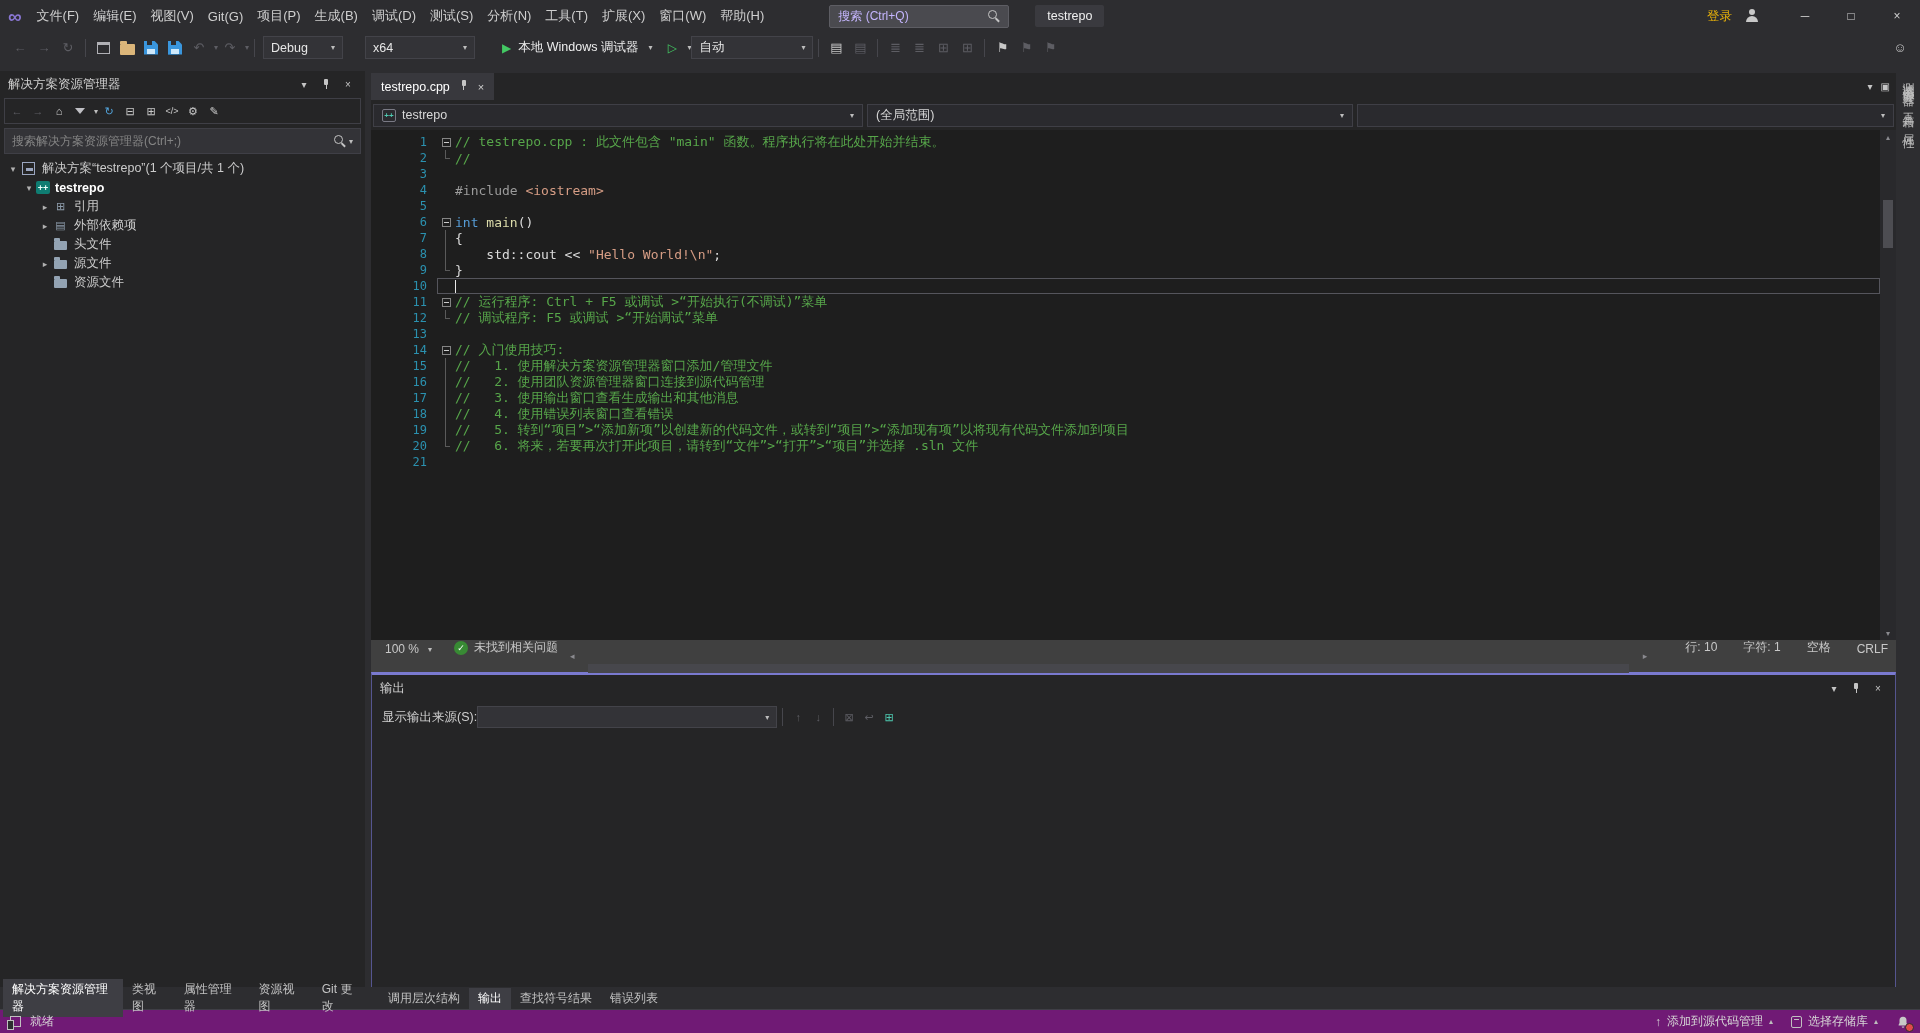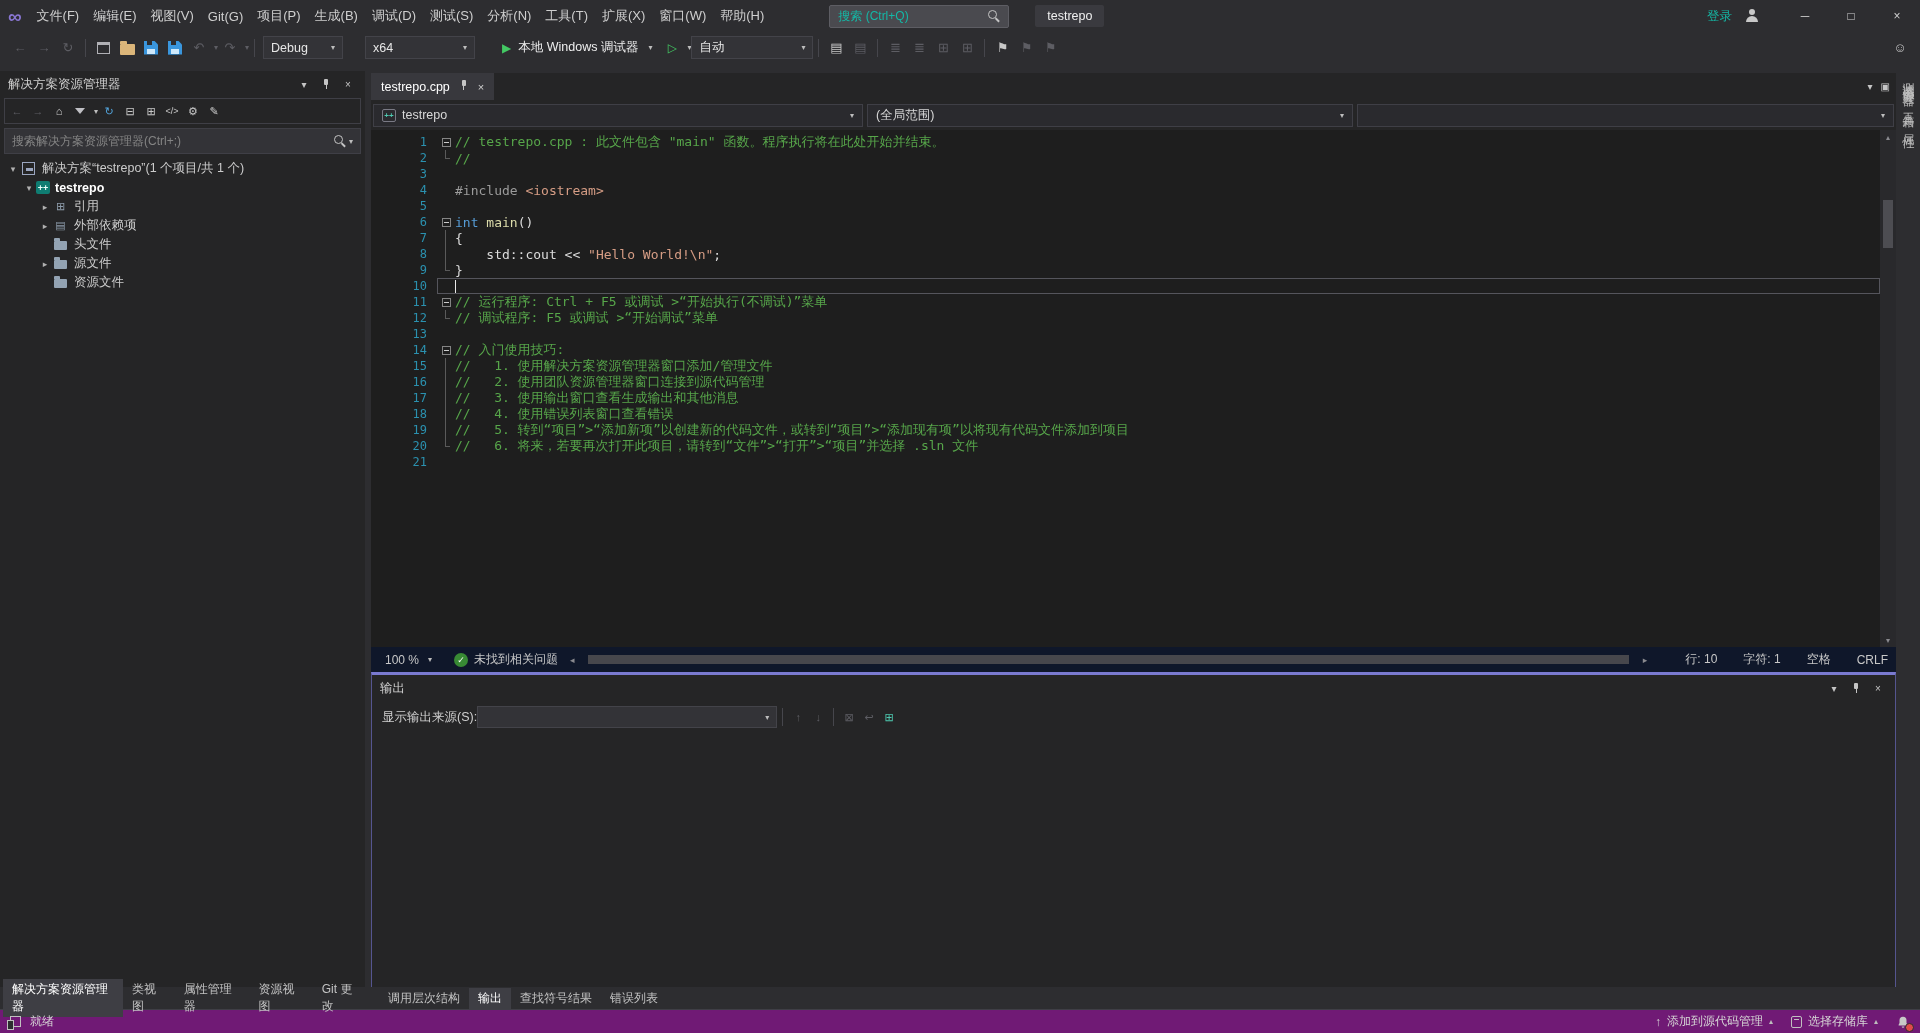--- a/index.html
+++ b/index.html
@@ -5,25 +5,25 @@
 *{box-sizing:border-box;margin:0;padding:0}
 html,body{width:1920px;height:1033px;overflow:hidden;background:#2d2d30;
   font-family:"Liberation Sans",sans-serif;font-size:13px;color:#ccc}
 
 
 #titlebar{height:32px;display:flex;align-items:center;background:#2d2d30;padding-left:8px}
 .vslogo{color:#8a77d4;font-size:19px;font-weight:bold;margin-right:8px;line-height:1}
 #menus{display:flex;height:100%}
 .menu-item{display:flex;align-items:center;padding:0 7px;color:#cfcfcf;font-size:13px;cursor:default}
 .tb-search{width:180px;height:23px;background:#4a4a4f;border:1px solid #5d5d63;border-radius:2px;
-  display:flex;align-items:center;padding:0 8px;margin-left:58px;color:#14b8a6;font-size:12px}
+  display:flex;align-items:center;padding:0 8px;margin-left:58px;color:#c4b5fd;font-size:12px}
 .tb-search .ph{flex:1}
 .tb-title{margin-left:26px;padding:4px 12px;background:#3a3a3f;border-radius:2px;color:#f0f0f0;font-size:12.5px}
 .tb-right{margin-left:auto;display:flex;align-items:center;height:100%}
-.signin{font-size:12.5px;margin-right:12px;color:#14b8a6}
+.signin{font-size:12.5px;margin-right:12px;color:#eab308}
 .person{width:16px;height:16px;position:relative;margin-right:22px}
 .person::before{content:"";position:absolute;left:5px;top:1px;width:6px;height:6px;border-radius:50%;background:#c8c8c8}
 .person::after{content:"";position:absolute;left:2px;top:8px;width:12px;height:6px;border-radius:6px 6px 0 0;background:#c8c8c8}
 .wc{width:46px;height:100%;display:flex;align-items:center;justify-content:center;font-size:12px;color:#cfcfcf}
 
 
 .mag{position:relative;width:12px;height:12px;display:inline-block;flex:none}
 .mag::before{content:"";position:absolute;width:7px;height:7px;border:1.5px solid #c5c5c5;border-radius:50%;left:0;top:0}
 .mag::after{content:"";position:absolute;width:5px;height:1.5px;background:#c5c5c5;transform:rotate(45deg);left:7px;top:9px}
 
@@ -110,21 +110,21 @@
 .fguide::before{content:"";position:absolute;left:8px;top:0;bottom:0;width:1px;background:#5a5a5a}
 .fend::before{content:"";position:absolute;left:8px;top:0;height:9px;width:1px;background:#5a5a5a}
 .fend::after{content:"";position:absolute;left:8px;top:8px;width:5px;height:1px;background:#5a5a5a}
 .ctext{white-space:pre;color:#dcdcdc}
 .tk-c{color:#57a64a}.tk-k{color:#569cd6}.tk-p{color:#dcdcdc}.tk-s{color:#d69d85}.tk-pp{color:#9b9b9b}.tk-fn{color:#dcdcaa}
 .caret{display:inline-block;width:1px;height:14px;background:#e8e8e8;vertical-align:middle}
 #vscroll{width:16px;background:#29292c;position:relative;flex:none}
 .vs-arrow{position:absolute;left:0;width:16px;height:14px;display:flex;align-items:center;justify-content:center;font-size:8px;color:#8a8a8f}
 .vs-thumb{position:absolute;left:3px;width:10px;top:70px;height:48px;background:#4d4d52}
 
-#editor-statusbar{height:25px;background:#0f172a;display:flex;align-items:center;padding:0 8px;font-size:12px;color:#c8c8c8;flex:none}
+#editor-statusbar{height:25px;background:#404040;display:flex;align-items:flex-end;padding:16px 8px;font-size:12px;color:#c8c8c8;flex:none}
 #zoom-combo{display:flex;align-items:center;gap:6px;padding:0 6px}
 .health{display:flex;align-items:center;gap:6px;margin-left:16px}
 .chk{width:14px;height:14px;border-radius:50%;background:#388a34;color:#fff;font-size:9px;display:flex;align-items:center;justify-content:center}
 #hscroll{flex:1;height:100%;margin:0 12px;position:relative}
 .hs-arrow{position:absolute;top:0;height:100%;display:flex;align-items:center;font-size:9px;color:#8a8a8f}
 .hs-thumb{position:absolute;left:18px;right:18px;top:8px;height:9px;background:#47474c}
 .ed-stat{margin-left:26px;flex:none}
 
 
 #output-panel{height:315px;background:#252526;border-top:3px solid #7a7ad0;border-left:1px solid #55558f;border-right:1px solid #55558f;display:flex;flex-direction:column;flex:none}

